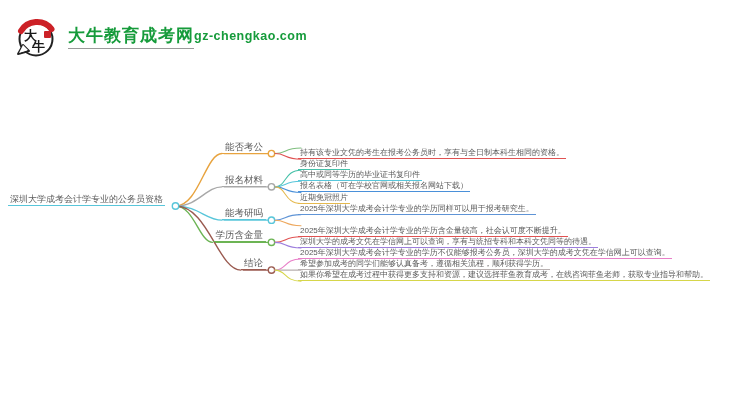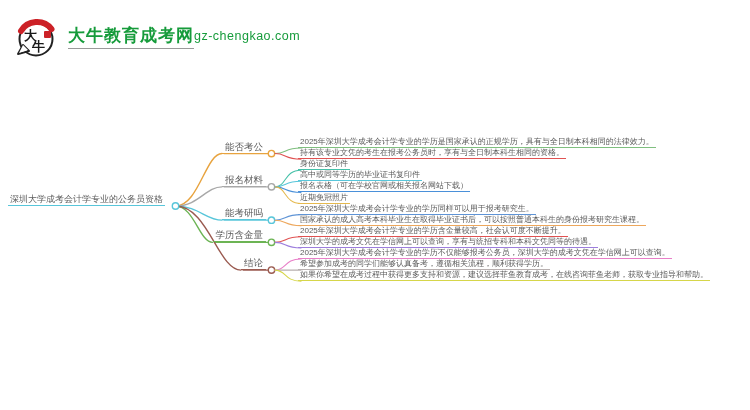--- a/index.html
+++ b/index.html
@@ -4,21 +4,21 @@
 <style>
   html,body{margin:0;padding:0;background:#fff;}
   #canvas{position:relative;width:750px;height:410px;background:#ffffff;overflow:hidden;
           font-family:"Liberation Sans","DejaVu Sans",sans-serif;}
   
   .logo{position:absolute;left:14px;top:14px;display:flex;align-items:center;gap:8px;cursor:pointer;}
   .logo-icon{width:46px;height:46px;flex:0 0 auto;}
   .logo-text{display:flex;flex-direction:row;}
   .logo-title{font-size:17px;font-weight:bold;letter-spacing:1px;line-height:20px;
               padding-bottom:2px;border-bottom:1px solid #9a9a9a;}
-  .logo-domain{font-size:12.5px;font-weight:normal;letter-spacing:.5px;line-height:15px;margin-top:3px;}
+  .logo-domain{font-size:12.5px;font-weight:bold;letter-spacing:.5px;line-height:15px;margin-top:3px;}
   
   #edges{position:absolute;left:0;top:0;width:750px;height:410px;}
   #nodes{position:absolute;left:0;top:0;width:750px;height:410px;}
   .root-label{position:absolute;left:8px;top:193px;height:13px;line-height:12px;font-size:9px;
               color:#5f5f5f;white-space:nowrap;border-bottom:1.4px solid;box-sizing:border-box;padding:0 2px;}
   .branch-label{position:absolute;height:14px;line-height:13px;font-size:9.5px;color:#5a5a5a;
                 white-space:nowrap;border-bottom:1.4px solid;box-sizing:border-box;padding:0 3px;}
   .leaf-label{position:absolute;height:12px;line-height:11px;font-size:8px;color:#5a5a5a;
               white-space:nowrap;border-bottom:1px solid;box-sizing:border-box;padding:0 2px;}
 </style>
@@ -70,30 +70,28 @@
       <path d="M243,270.09999999999997 L268,270.09999999999997" stroke="#9a5a50" stroke-width="1.3" fill="none" stroke-linecap="round"></path>
       <circle cx="271.5" cy="270.09999999999997" r="3.2" fill="#fff" stroke="#9a5a50" stroke-width="1.4"></circle>
       <path d="M275,270.09999999999997 C286.5,270.09999999999997 284,259 301,259" stroke="#e87fc8" stroke-width="1.05" fill="none" stroke-linecap="round"></path>
       <path d="M275,270.09999999999997 C286.5,270.09999999999997 284,270.1 301,270.1" stroke="#b8b0b0" stroke-width="1.05" fill="none" stroke-linecap="round"></path>
       <path d="M275,270.09999999999997 C286.5,270.09999999999997 284,281.2 301,281.2" stroke="#d6d64a" stroke-width="1.05" fill="none" stroke-linecap="round"></path>
       <circle cx="175.5" cy="206" r="3.2" fill="#fff" stroke="#58c6da" stroke-width="1.4"></circle>
     </svg>
   <div id="nodes">
       <div class="root-label" style="border-bottom-color: rgb(88, 198, 218);">深圳大学成考会计学专业的公务员资格</div>
       <div class="branch-label" style="right: 484px; top: 139.55px; border-bottom-color: rgb(232, 163, 62);">能否考公</div>
-      <div class="leaf-label" style="left: 298px; top: 136px; border-bottom-color: rgb(127, 191, 127);">2025年深圳大学成考会计学专业的学历是国家承认的正规学历，具有与全日制本科相同的法律效力。</div>
       <div class="leaf-label" style="left: 298px; top: 147.1px; border-bottom-color: rgb(224, 82, 82);">持有该专业文凭的考生在报考公务员时，享有与全日制本科生相同的资格。</div>
       <div class="branch-label" style="right: 484px; top: 172.85px; border-bottom-color: rgb(168, 168, 168);">报名材料</div>
       <div class="leaf-label" style="left: 298px; top: 158.2px; border-bottom-color: rgb(69, 192, 168);">身份证复印件</div>
       <div class="leaf-label" style="left: 298px; top: 169.3px; border-bottom-color: rgb(88, 198, 218);">高中或同等学历的毕业证书复印件</div>
       <div class="leaf-label" style="left: 298px; top: 180.4px; border-bottom-color: rgb(74, 144, 217);">报名表格（可在学校官网或相关报名网站下载）</div>
       <div class="leaf-label" style="left: 298px; top: 191.5px; border-bottom-color: rgb(229, 185, 78);">近期免冠照片</div>
       <div class="branch-label" style="right: 484px; top: 206.15px; border-bottom-color: rgb(88, 198, 218);">能考研吗</div>
       <div class="leaf-label" style="left: 298px; top: 202.6px; border-bottom-color: rgb(95, 148, 214);">2025年深圳大学成考会计学专业的学历同样可以用于报考研究生。</div>
-      <div class="leaf-label" style="left: 298px; top: 213.7px; border-bottom-color: rgb(237, 167, 92);">国家承认的成人高考本科毕业生在取得毕业证书后，可以按照普通本科生的身份报考研究生课程。</div>
       <div class="branch-label" style="right: 484px; top: 228.35px; border-bottom-color: rgb(108, 180, 84);">学历含金量</div>
       <div class="leaf-label" style="left: 298px; top: 224.8px; border-bottom-color: rgb(224, 82, 82);">2025年深圳大学成考会计学专业的学历含金量较高，社会认可度不断提升。</div>
       <div class="leaf-label" style="left: 298px; top: 235.9px; border-bottom-color: rgb(157, 126, 221); text-align: right;">深圳大学的成考文凭在学信网上可以查询，享有与统招专科和本科文凭同等的待遇。</div>
       <div class="branch-label" style="right: 484px; top: 256.1px; border-bottom-color: rgb(154, 90, 80); margin-left: 32px;">结论</div>
       <div class="leaf-label" style="left: 298px; top: 247px; border-bottom-color: rgb(232, 127, 200);">2025年深圳大学成考会计学专业的学历不仅能够报考公务员，深圳大学的成考文凭在学信网上可以查询。</div>
       <div class="leaf-label" style="left: 298px; top: 258.1px; border-bottom-color: rgb(184, 176, 176);">希望参加成考的同学们能够认真备考，遵循相关流程，顺利获得学历。</div>
       <div class="leaf-label" style="left: 298px; top: 269.2px; border-bottom-color: rgb(214, 214, 74);">如果你希望在成考过程中获得更多支持和资源，建议选择菲鱼教育成考，在线咨询菲鱼老师，获取专业指导和帮助。</div>
     </div>
 
 </div>

